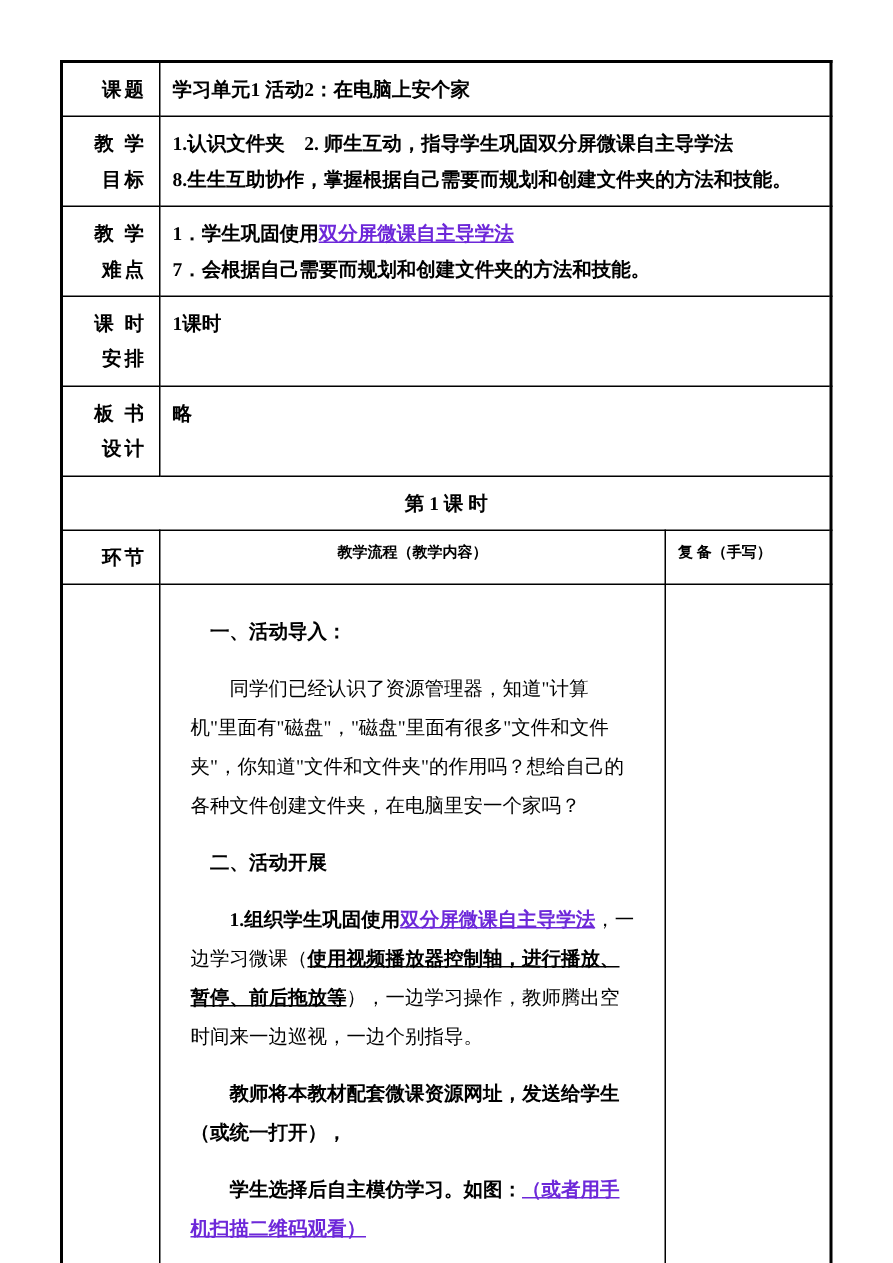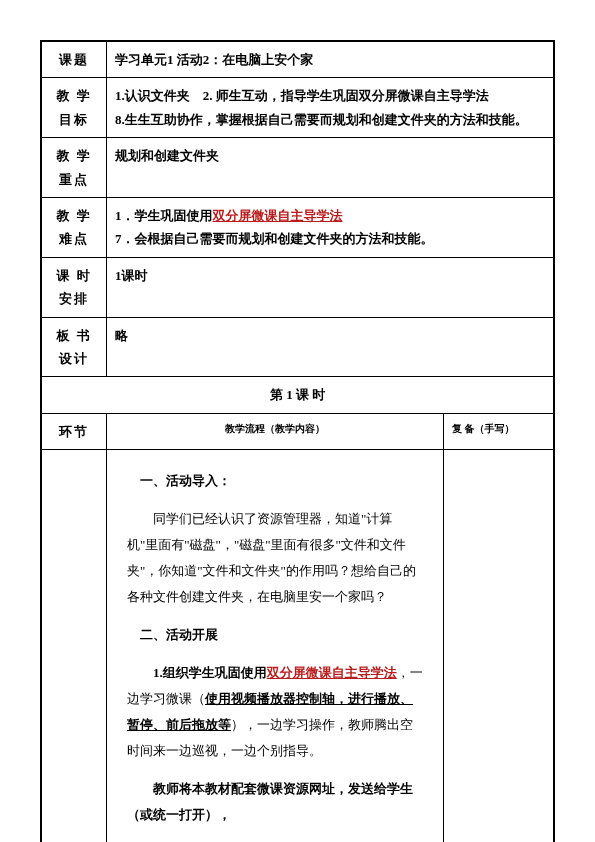--- a/index.html
+++ b/index.html
@@ -19,26 +19,26 @@
   }
   table.outer td {
     border: 1px solid #000;
     padding: 6px 8px;
     vertical-align: top;
     line-height: 1.8;
   }
   td.label {
     width: 48px;
     font-weight: bold;
-    text-align: center;
+    text-align: right;
     letter-spacing: 2px;
     margin-left: 12px;
   }
   .bold { font-weight: bold; }
-  .red { color: #b91c1c; font-weight: bold; text-decoration: underline; }
+  .red { color: #6d28d9; font-weight: bold; text-decoration: underline; }
   .section-title {
     text-align: center;
     font-weight: bold;
     padding: 4px 0;
   }
   .flow-header {
     text-align: center;
     font-weight: bold;
     font-size: 10px;
     padding: 8px;
@@ -62,24 +62,20 @@
     <td class="label">课题</td>
     <td colspan="3" class="bold">学习单元1 活动2：在电脑上安个家</td>
   </tr>
   <tr>
     <td class="label">教 学目标</td>
     <td colspan="3">
       <span class="bold">1.认识文件夹</span>&nbsp;&nbsp;&nbsp;
       <span class="bold">2. 师生互动，指导学生巩固双分屏微课自主导学法</span><br>
       <span class="bold">8.生生互助协作，掌握根据自己需要而规划和创建文件夹的方法和技能。</span>
     </td>
-  </tr>
-  <tr>
-    <td class="label">教 学重点</td>
-    <td colspan="3" class="bold">规划和创建文件夹</td>
   </tr>
   <tr>
     <td class="label">教 学难点</td>
     <td colspan="3">
       <span class="bold">1．学生巩固使用</span><span class="red">双分屏微课自主导学法</span><br>
       <span class="bold">7．会根据自己需要而规划和创建文件夹的方法和技能。</span>
     </td>
   </tr>
   <tr>
     <td class="label">课 时安排</td>

